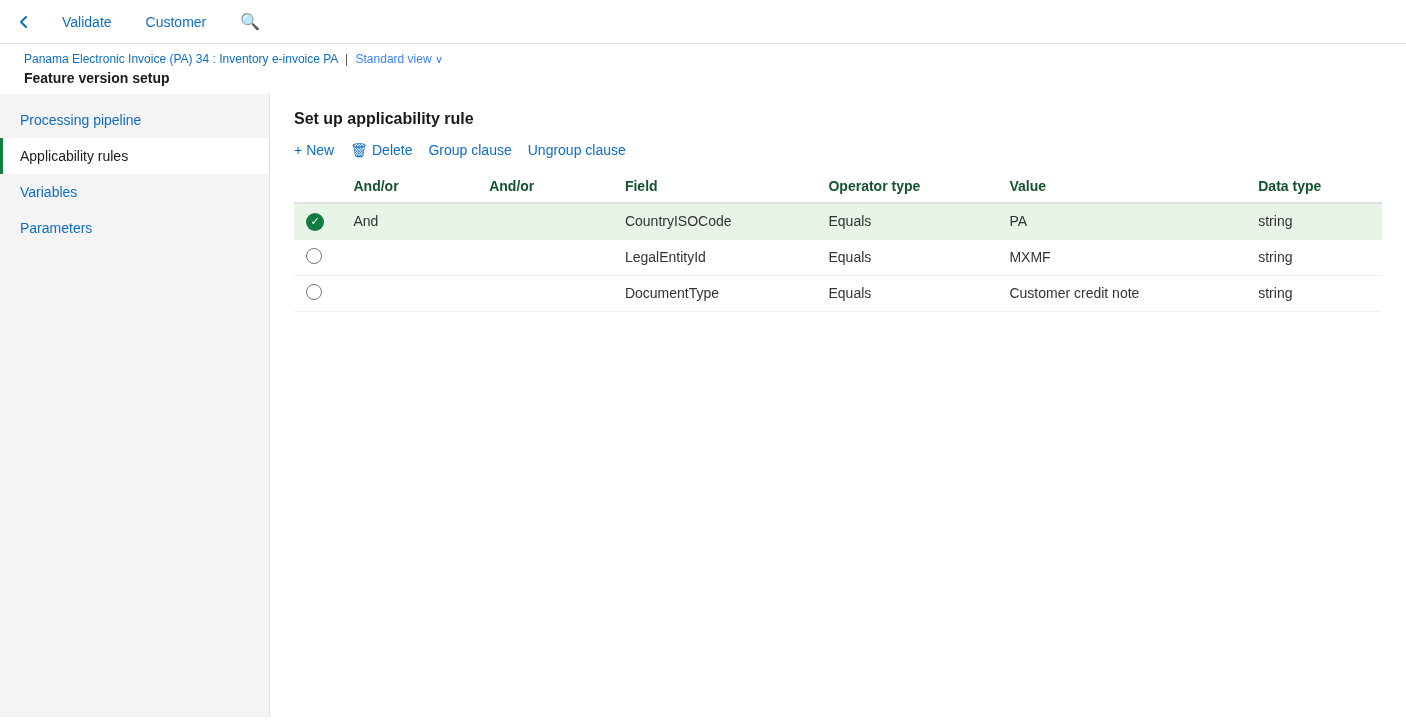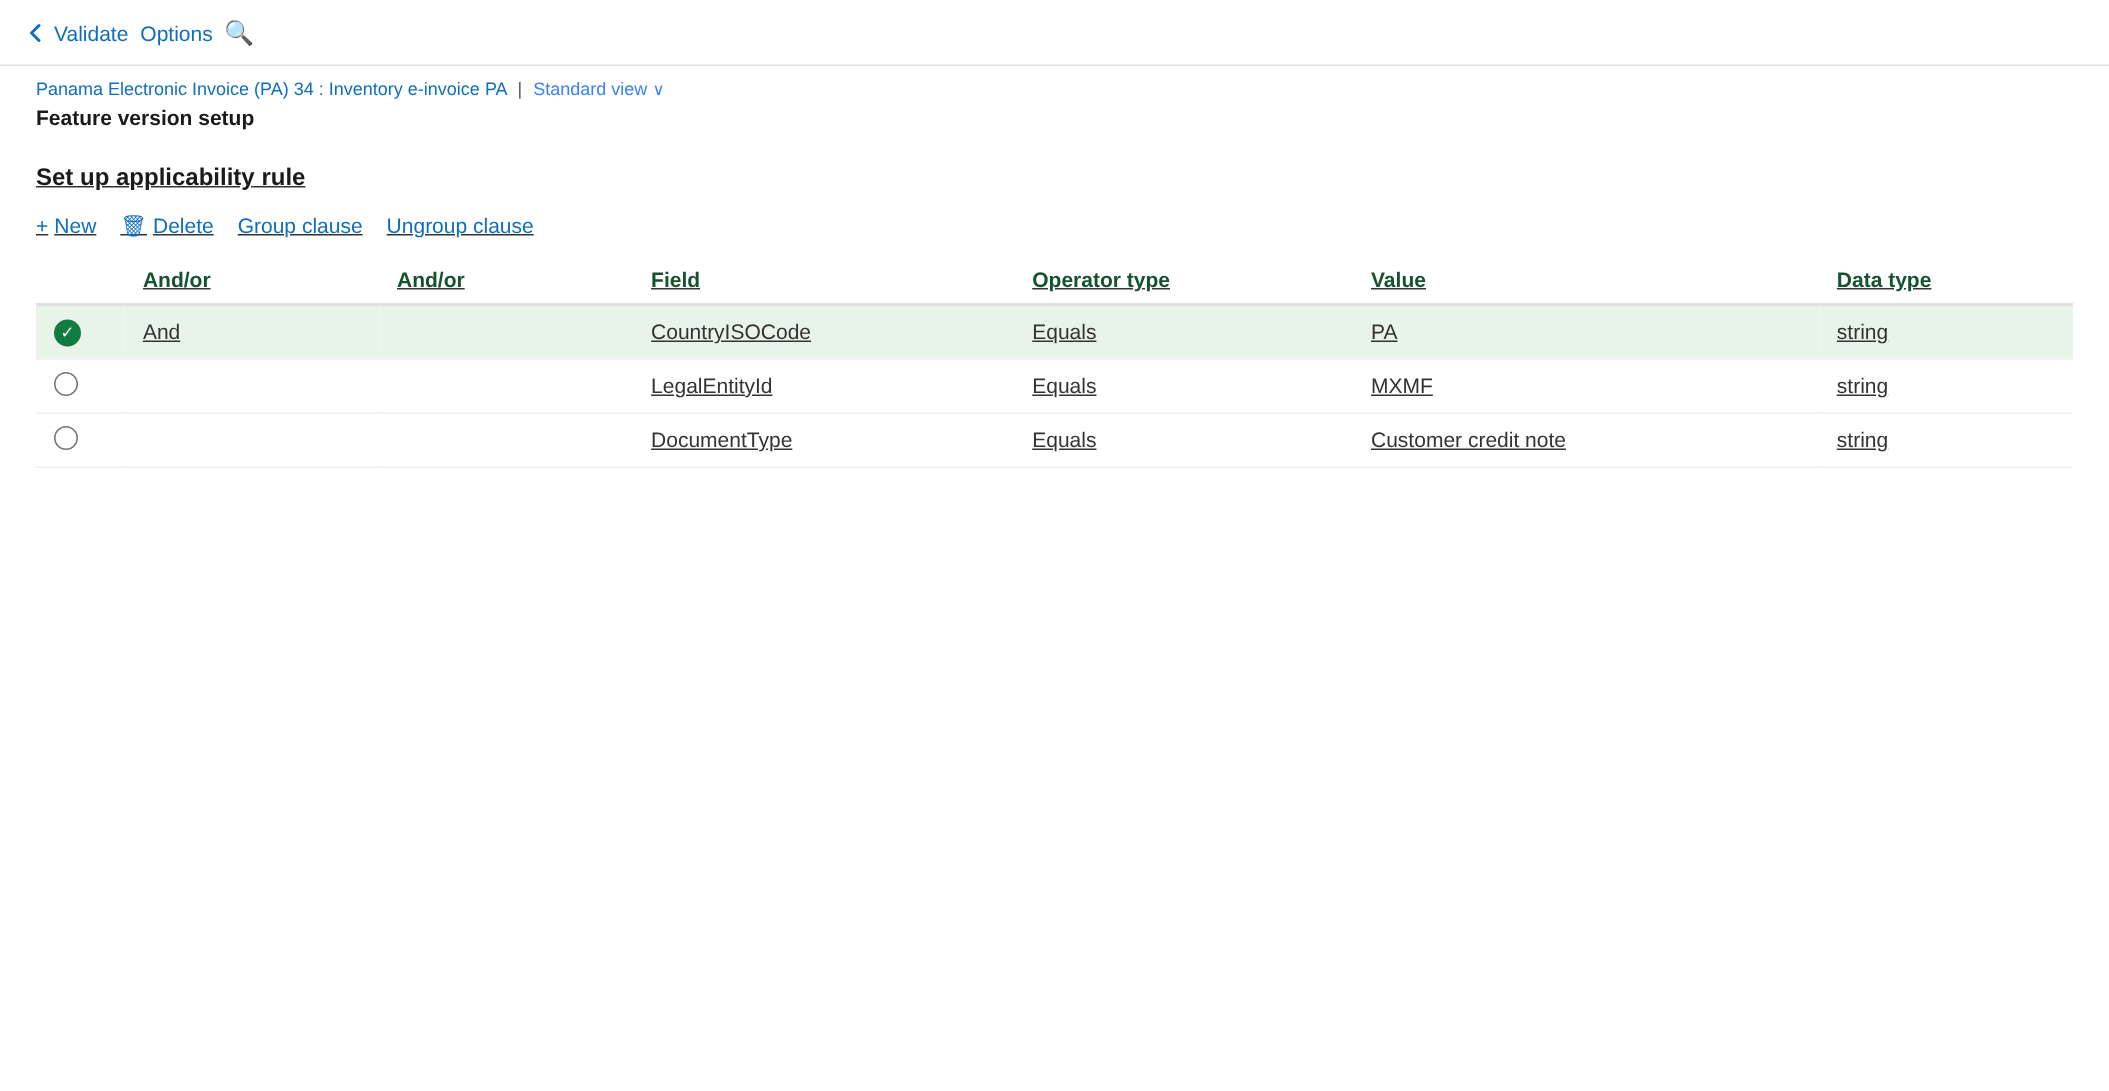--- a/index.html
+++ b/index.html
@@ -5,21 +5,21 @@
     * { box-sizing: border-box; margin: 0; padding: 0; }
     body { font-family: 'Segoe UI', Arial, sans-serif; font-size: 14px; background: #fff; color: #333; }
 
     
     .top-nav {
       display: flex;
       align-items: center;
       height: 44px;
       border-bottom: 1px solid #e0e0e0;
       padding: 0 16px;
-      gap: 0;
+      gap: 26px;
       background: #fff;
     }
     .top-nav .back-btn {
       cursor: pointer;
       color: #106ebe;
       display: flex;
       align-items: center;
     }
     .top-nav .nav-btn {
       color: #106ebe;
@@ -87,21 +87,20 @@
       background: #fff;
       padding-left: 17px;
     }
 
     
     .content-area {
       flex: 1;
       padding: 16px 24px;
       overflow: auto;
       background: #fff;
-      text-decoration: underline;
     }
 
     .section-title {
       font-size: 16px;
       font-weight: 600;
       margin-bottom: 14px;
       color: #1a1a1a;
     }
 
     
@@ -177,38 +176,44 @@
 </head>
 <body>
 
 <div class="top-nav">
   <div class="back-btn">
     <svg width="16" height="16" viewBox="0 0 16 16" fill="none">
       <path d="M10 3L5 8L10 13" stroke="#106ebe" stroke-width="2" stroke-linecap="round" stroke-linejoin="round"></path>
     </svg>
   </div>
   <button class="nav-btn">Validate</button>
-  <button class="nav-btn">Options</button>
+  <button class="nav-btn">Customer</button>
   <span class="search-icon">🔍</span>
 </div>
 
 <div class="page-header">
   <div class="breadcrumb">
     <span>Panama Electronic Invoice (PA) 34 : Inventory e-invoice PA</span>
     <span class="separator">|</span>
     <span class="standard-view">
       <span>Standard view</span>
       <span class="chevron">∨</span>
     </span>
   </div>
   <div class="page-title">Feature version setup</div>
 </div>
 
 <div class="main-layout">
 
+  <div class="sidebar">
+    <div class="sidebar-item">Processing pipeline</div>
+    <div class="sidebar-item active">Applicability rules</div>
+    <div class="sidebar-item">Variables</div>
+    <div class="sidebar-item">Parameters</div>
+  </div>
 
   <div class="content-area">
     <div class="section-title">Set up applicability rule</div>
 
     <div class="toolbar">
       <button class="toolbar-btn">
         <span class="icon">+</span>
         <span>New</span>
       </button>
       <button class="toolbar-btn">

